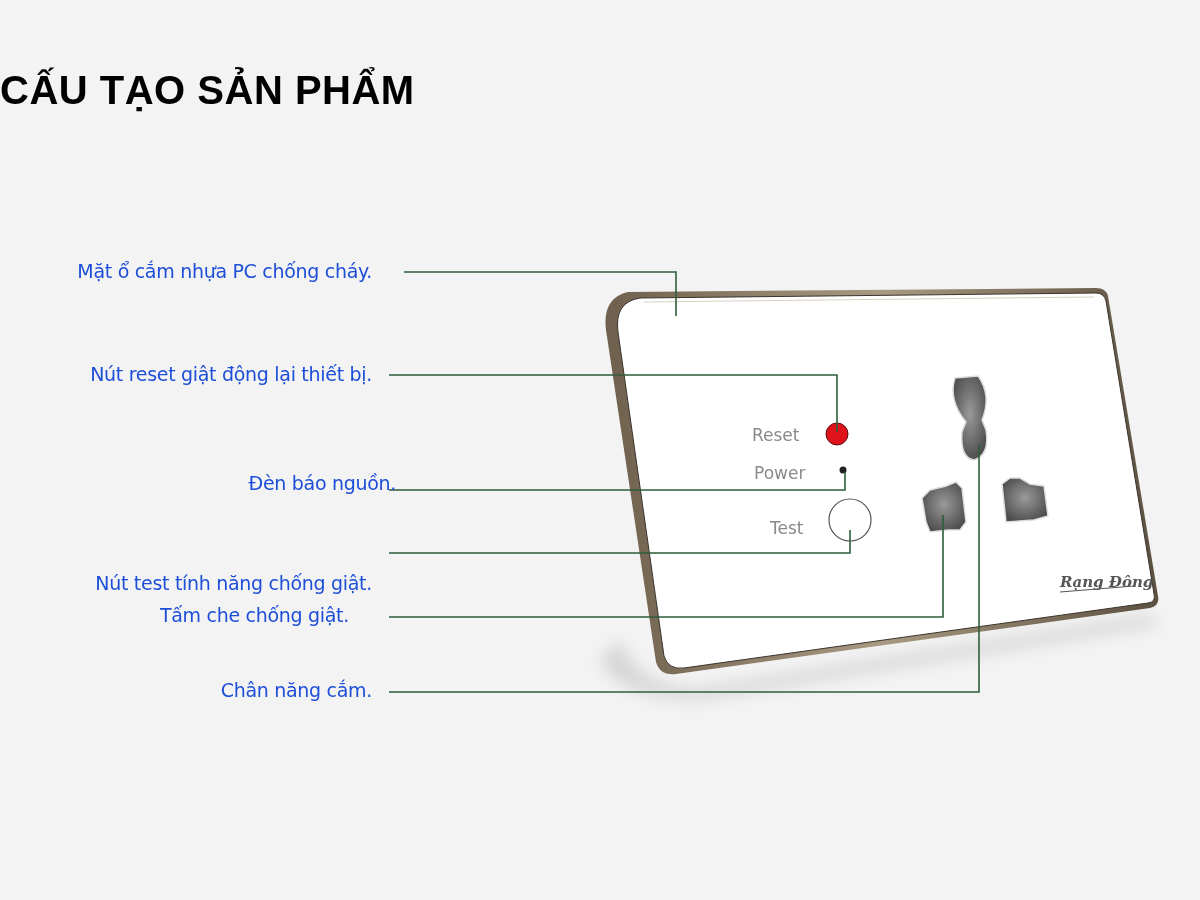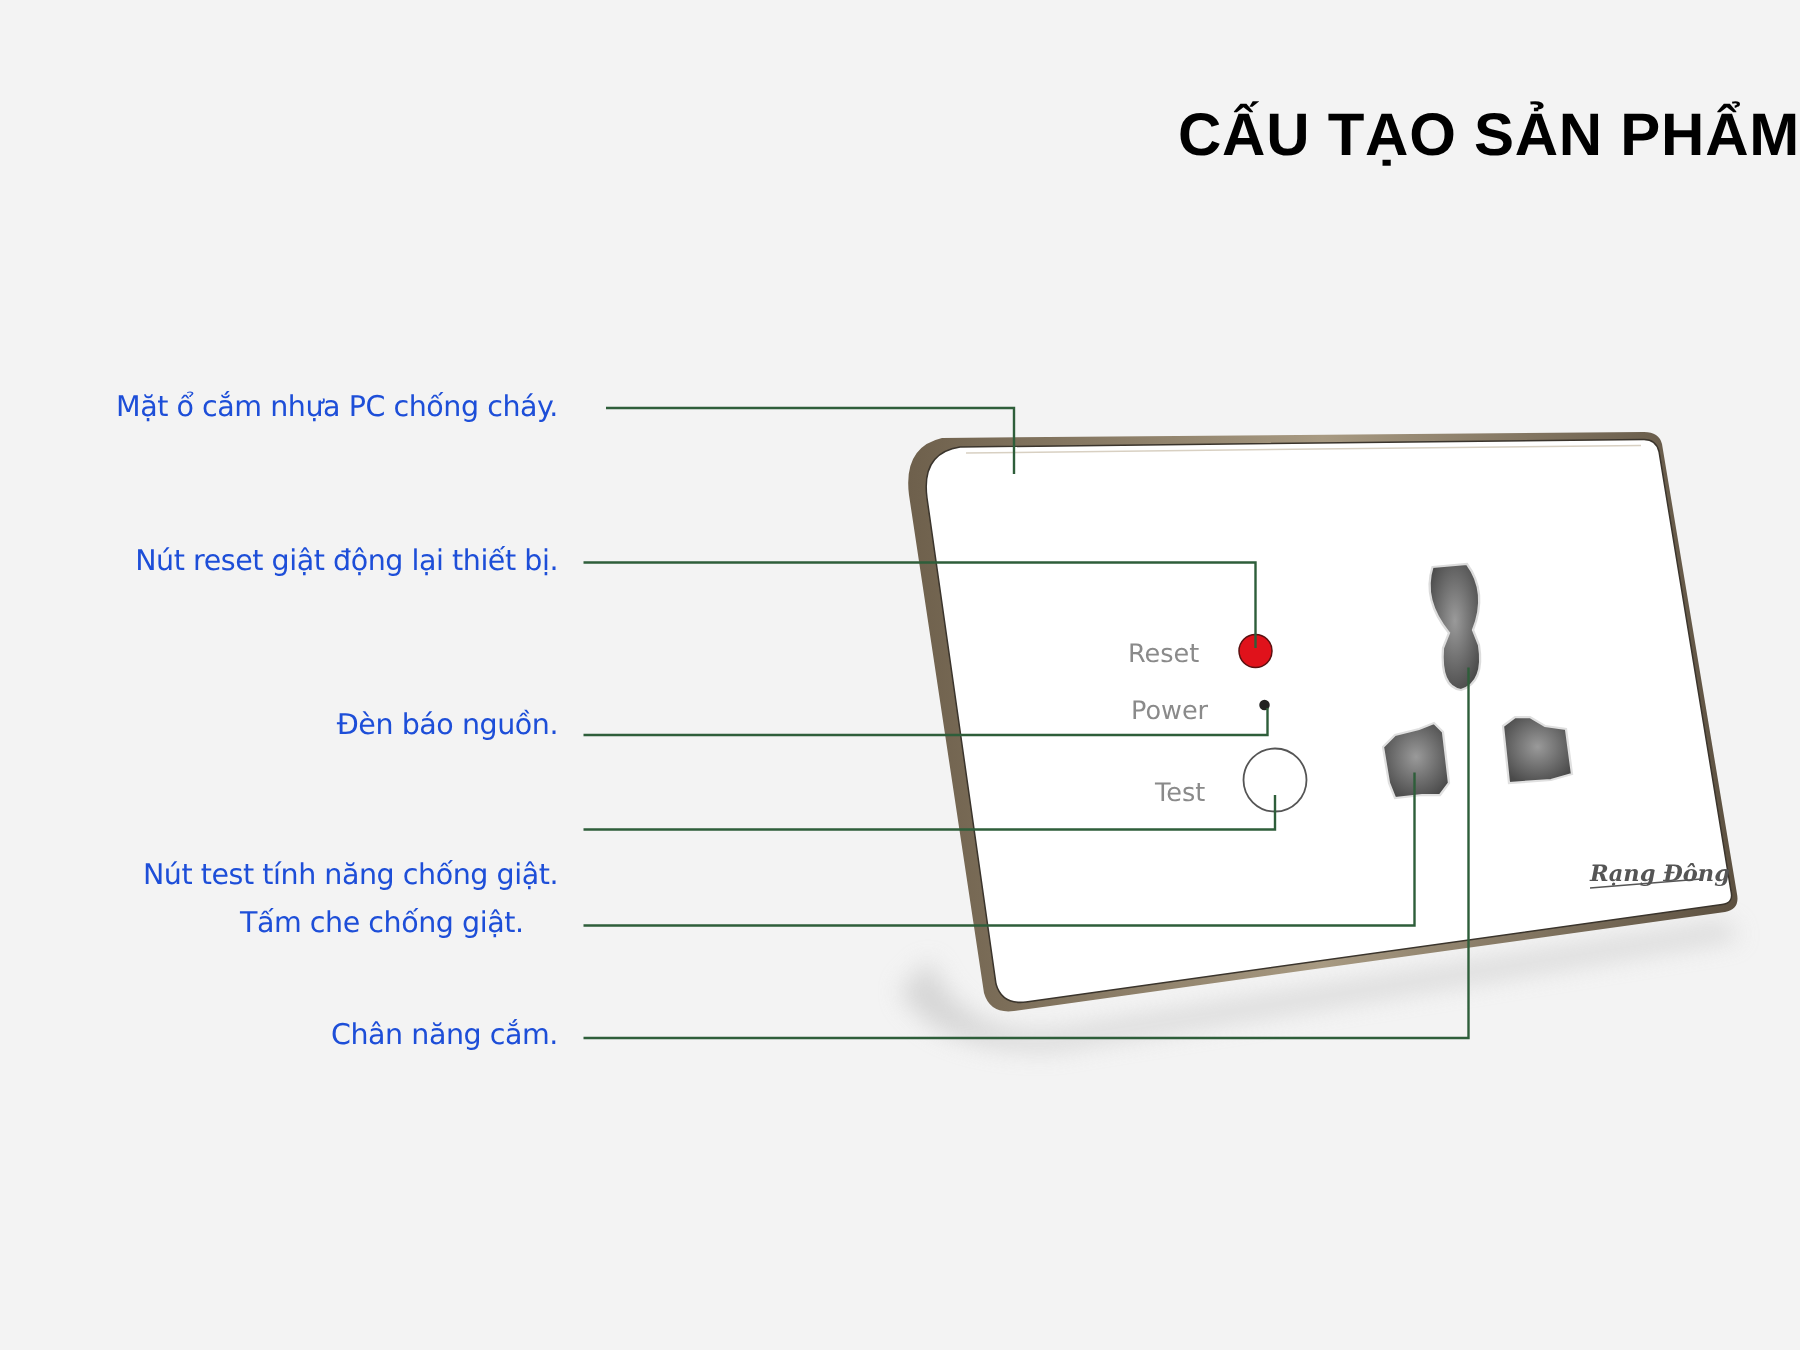--- a/index.html
+++ b/index.html
@@ -4,21 +4,21 @@
   <style>
     html, body { margin: 0; padding: 0; }
     body {
       width: 1200px; height: 900px; overflow: hidden;
       background: #f3f3f3;
       position: relative;
       font-family: "DejaVu Sans", sans-serif;
     }
     .title {
       position: absolute; left: 0; top: 68px; width: 1200px;
-      text-align: right;
+      text-align: left;
       font-family: "Liberation Sans", sans-serif;
       font-weight: bold; font-size: 40px; color: #000;
       letter-spacing: 0.5px;
     }
     .diagram { position: absolute; left: 0; top: 0; }
     .label {
       position: absolute;
       font-family: "DejaVu Sans", sans-serif;
       font-size: 19px; color: #1d4ed8;
       text-align: right; white-space: nowrap;
@@ -99,16 +99,16 @@
     <polyline points="389,375 837,375 837,432"></polyline>
     <polyline points="389,490 845,490 845,472"></polyline>
     <polyline points="389,553 850,553 850,530"></polyline>
     <polyline points="389,617 943,617 943,515"></polyline>
     <polyline points="389,692 979,692 979,445"></polyline>
   </g>
 </svg>
 
 <div class="label" style="right:828px; top:260px;">Mặt ổ cắm nhựa PC chống cháy.</div>
 <div class="label" style="right:828px; top:363px;">Nút reset giật động lại thiết bị.</div>
-<div class="label" style="right:828px; top:472px;">Đèn báo nguồn.</div>
+<div class="label" style="right:804px; top:472px;">Đèn báo nguồn.</div>
 <div class="label" style="right:828px; top:572px;">Nút test tính năng chống giật.</div>
 <div class="label" style="right:851px; top:604px;">Tấm che chống giật.</div>
 <div class="label" style="right:828px; top:679px;">Chân năng cắm.</div>
 
 </body></html>

